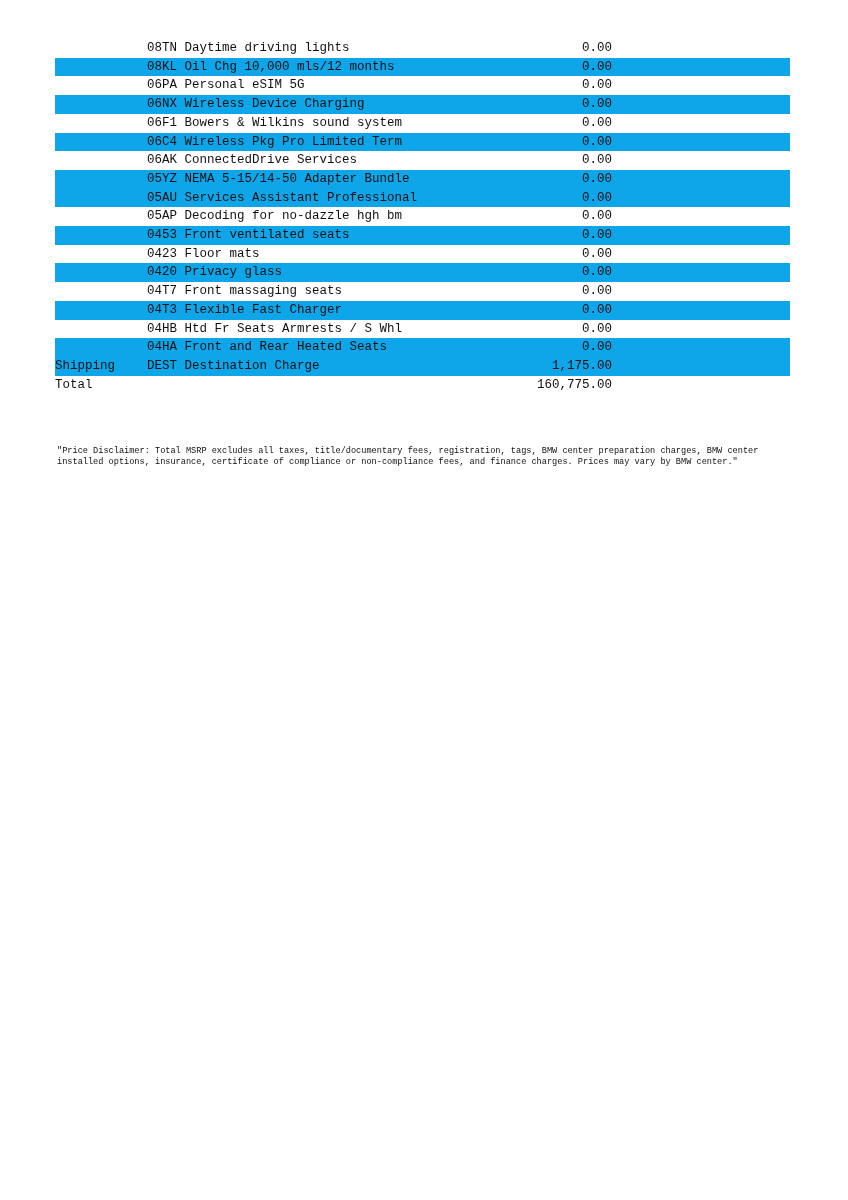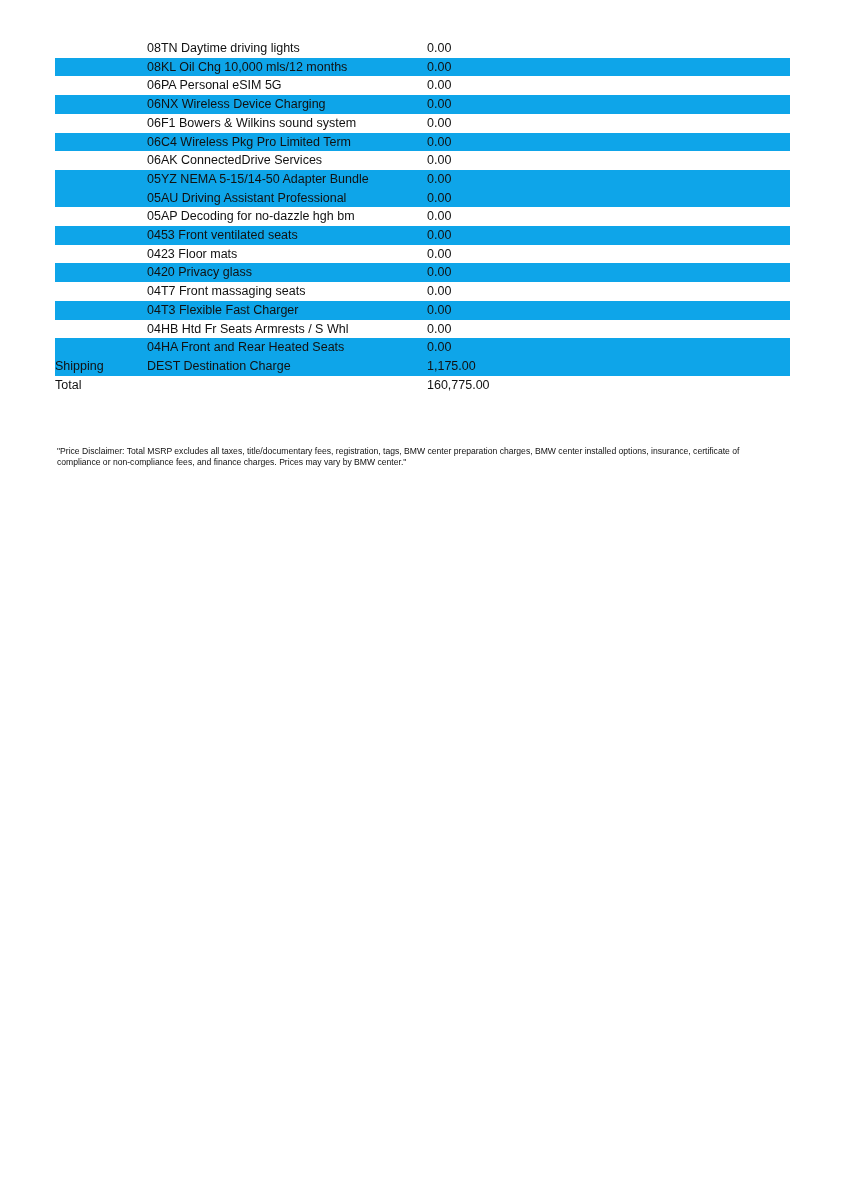--- a/index.html
+++ b/index.html
@@ -5,21 +5,21 @@
   html, body {
     margin: 0;
     padding: 0;
     background: #ffffff;
   }
   .page {
     position: relative;
     width: 848px;
     height: 1200px;
     background: #ffffff;
-    font-family: Liberation Sans, sans-serif;
+    font-family: Liberation Mono, monospace;
     color: #111111;
     overflow: hidden;
   }
   table.pricing {
     position: absolute;
     top: 39px;
     left: 55px;
     width: 735px;
     border-collapse: collapse;
     table-layout: fixed;
@@ -38,20 +38,21 @@
   }
   td.cat {
     width: 92px;
     padding-left: 7px;
   }
   td.desc {
     width: 280px;
   }
   td.price {
     width: 185px;
+    text-align: right;
   }
   td.spacer {
     width: 178px;
   }
   .disclaimer {
     position: absolute;
     top: 446px;
     left: 57px;
     width: 722px;
     font-size: 8.6px;
@@ -109,21 +110,21 @@
           <td class="spacer"></td>
         </tr>
         <tr class="striped">
           <td class="cat"></td>
           <td class="desc">05YZ NEMA 5-15/14-50 Adapter Bundle</td>
           <td class="price">0.00</td>
           <td class="spacer"></td>
         </tr>
         <tr class="striped">
           <td class="cat"></td>
-          <td class="desc">05AU Driving Assistant Professional</td>
+          <td class="desc">05AU Services Assistant Professional</td>
           <td class="price">0.00</td>
           <td class="spacer"></td>
         </tr>
         <tr>
           <td class="cat"></td>
           <td class="desc">05AP Decoding for no-dazzle hgh bm</td>
           <td class="price">0.00</td>
           <td class="spacer"></td>
         </tr>
         <tr class="striped">

